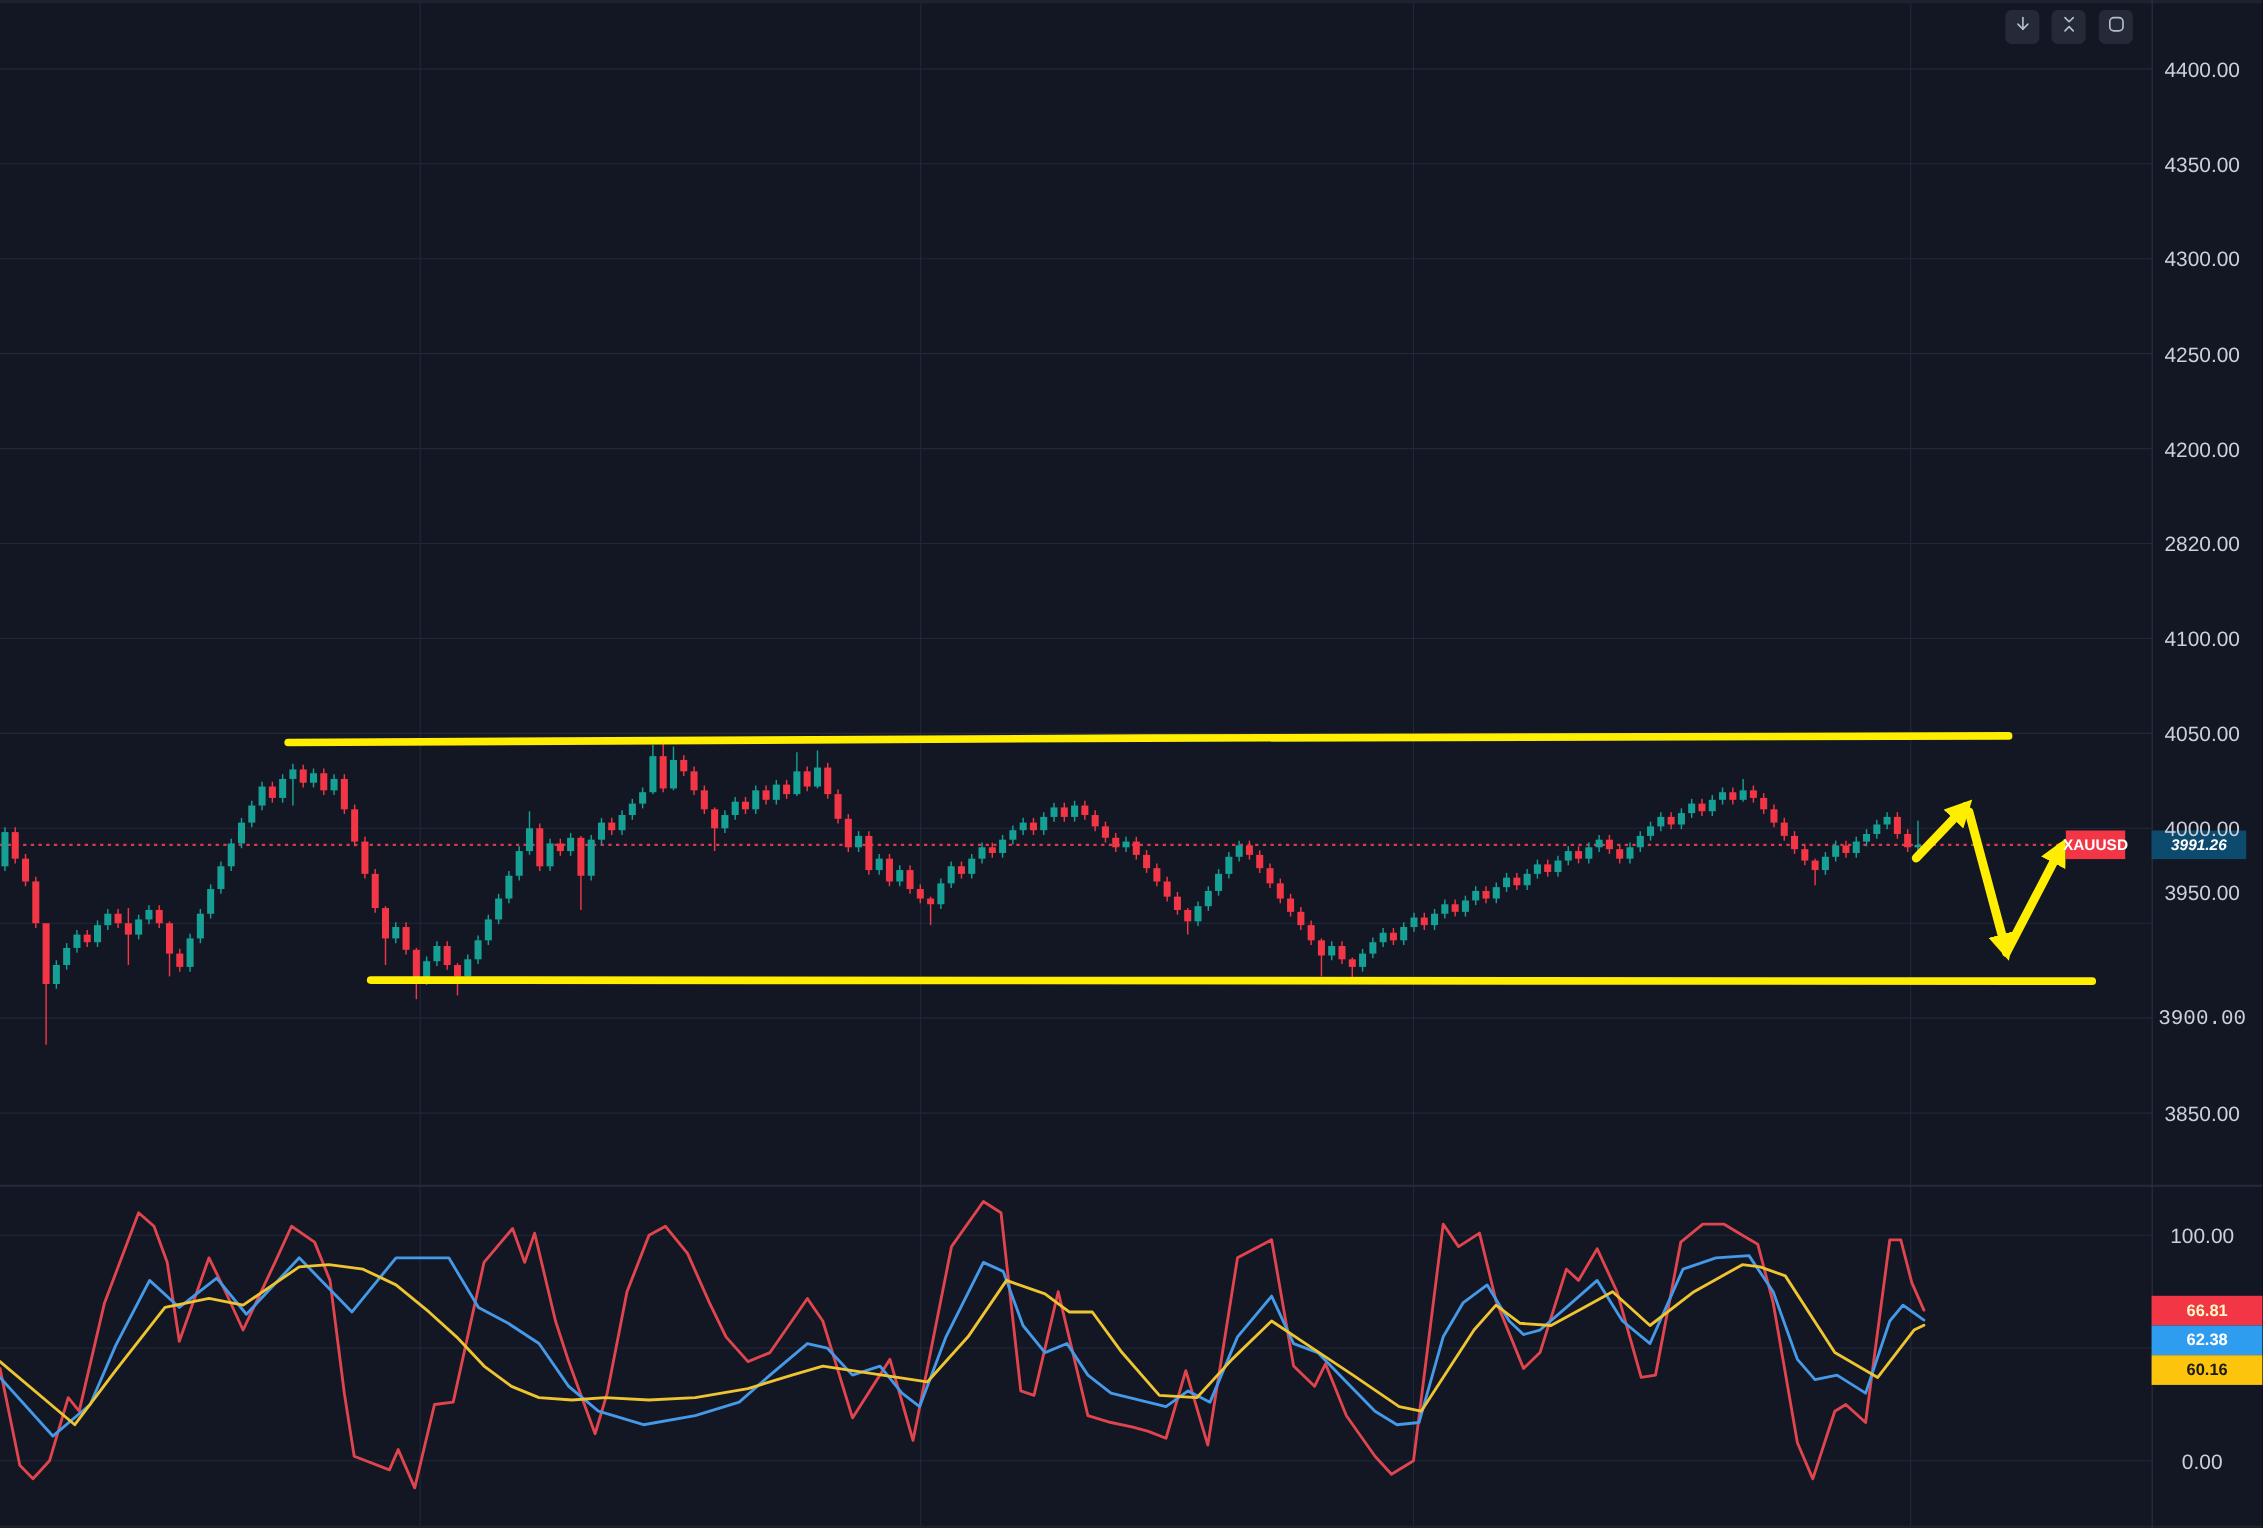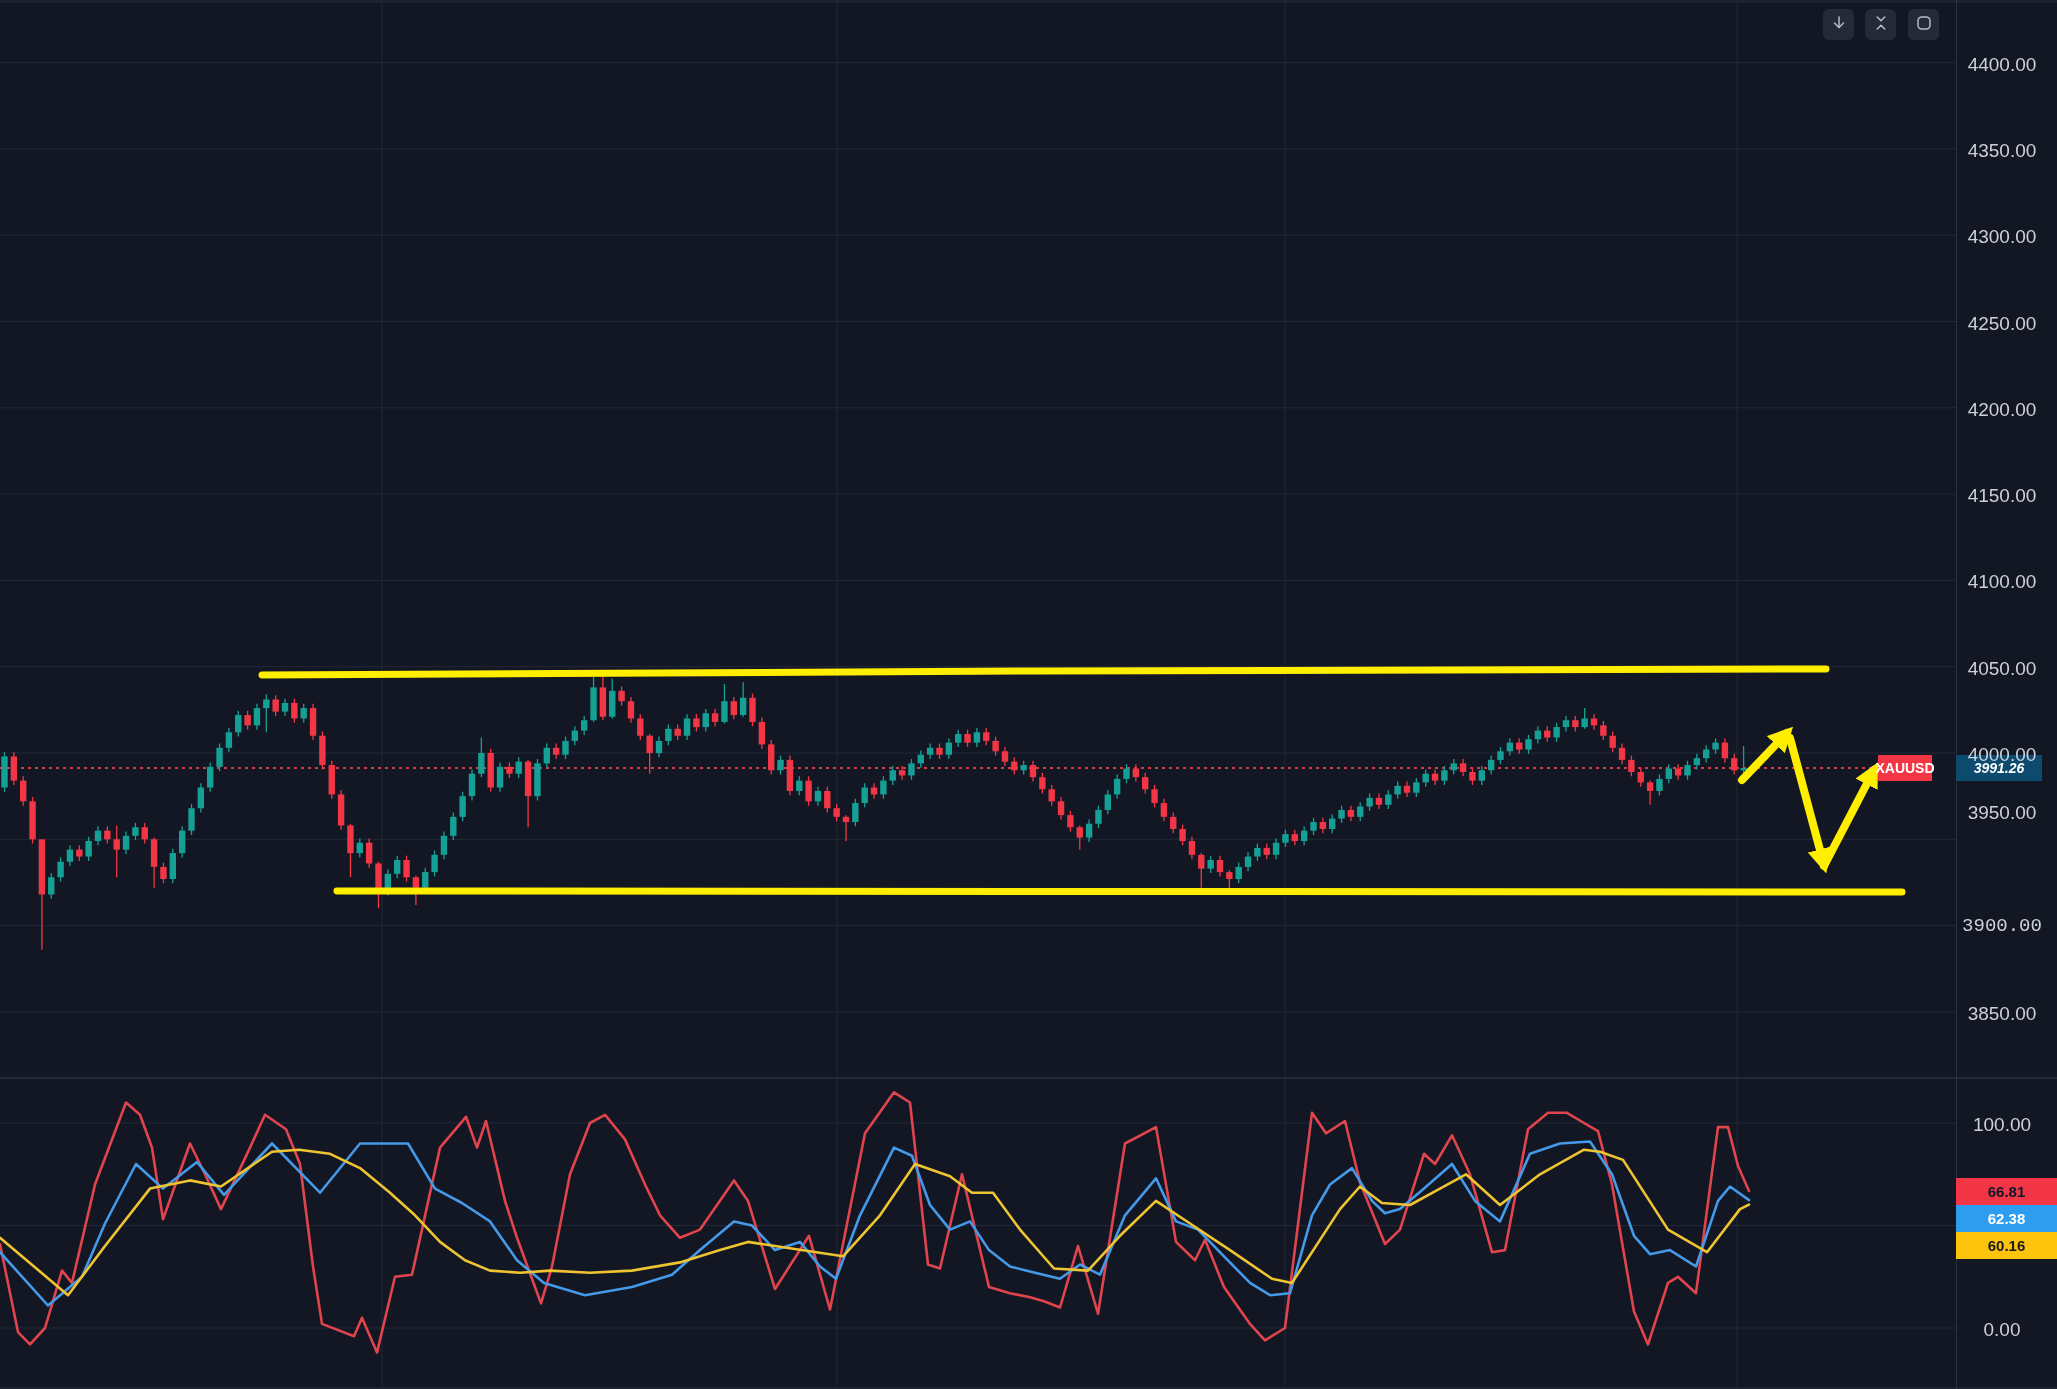--- a/index.html
+++ b/index.html
@@ -18,21 +18,21 @@
   .toolbar-btn{position:absolute;top:9px;width:31px;height:31px;background:#252a38;border-radius:6px;
         display:flex;align-items:center;justify-content:center;}
   .toolbar-btn svg{stroke:#b7bdc9;stroke-width:2;fill:none;stroke-linecap:round;stroke-linejoin:round;}
   #btn-download{left:1823px;} #btn-collapse{left:1865px;} #btn-fullscreen{left:1908px;}
   .tag{position:absolute;height:26px;display:flex;align-items:center;justify-content:center;
         font-size:14px;font-weight:bold;color:#ffffff;}
   #tag-symbol{left:1878px;top:755px;width:54px;}
   #tag-price{left:1956px;top:755px;width:86px;}
   .ind-label{position:absolute;left:1956px;width:101px;height:27px;display:flex;align-items:center;
         justify-content:center;font-size:15px;font-weight:bold;}
-  #ind-label-fast{top:1178px;color:#0f172a;}
+  #ind-label-fast{top:1178px;color:#fef9c3;}
   #ind-label-mid{top:1205px;color:#ffffff;}
   #ind-label-slow{top:1232px;color:#1a1a1a;}
 </style>
 </head>
 <body>
 
 <div id="root">
   <svg id="chart-svg" width="2057" height="1389">
       <defs>
         <marker id="ah" viewBox="0 0 10 10" refX="6.5" refY="5" markerWidth="3.1" markerHeight="3.1" orient="auto-start-reverse">
@@ -486,21 +486,21 @@
   <div class="tag" id="tag-price" style="background: #0c4a6e; font-style: italic;">3991.26</div>
 
   <div class="ind-label" id="ind-label-fast" style="background: rgb(242, 54, 69);">66.81</div>
   <div class="ind-label" id="ind-label-mid" style="background: rgb(46, 157, 240);">62.38</div>
   <div class="ind-label" id="ind-label-slow" style="background: rgb(253, 196, 13);">60.16</div>
 <div class="tick" style="top: 53.6px;">4400.00</div>
     <div class="tick" style="top: 139.9px;">4350.00</div>
     <div class="tick" style="top: 226.2px;">4300.00</div>
     <div class="tick" style="top: 312.5px;">4250.00</div>
     <div class="tick" style="top: 398.8px;">4200.00</div>
-    <div class="tick" style="top: 485.1px;">4150.00</div>
+    <div class="tick" style="top: 485.1px;">2820.00</div>
     <div class="tick" style="top: 571.4px;">4100.00</div>
     <div class="tick" style="top: 657.7px;">4050.00</div>
     <div class="tick" style="top: 744px;">4000.00</div>
     <div class="tick" style="top: 802px;">3950.00</div>
     <div class="tick" style="top: 915px; font-family: Liberation Mono, monospace;">3900.00</div>
     <div class="tick" style="top: 1002.9px;">3850.00</div>
     <div class="tick" style="top: 1114px;">100.00</div>
     <div class="tick" style="top: 1319px;">0.00</div>
   </div>
 

